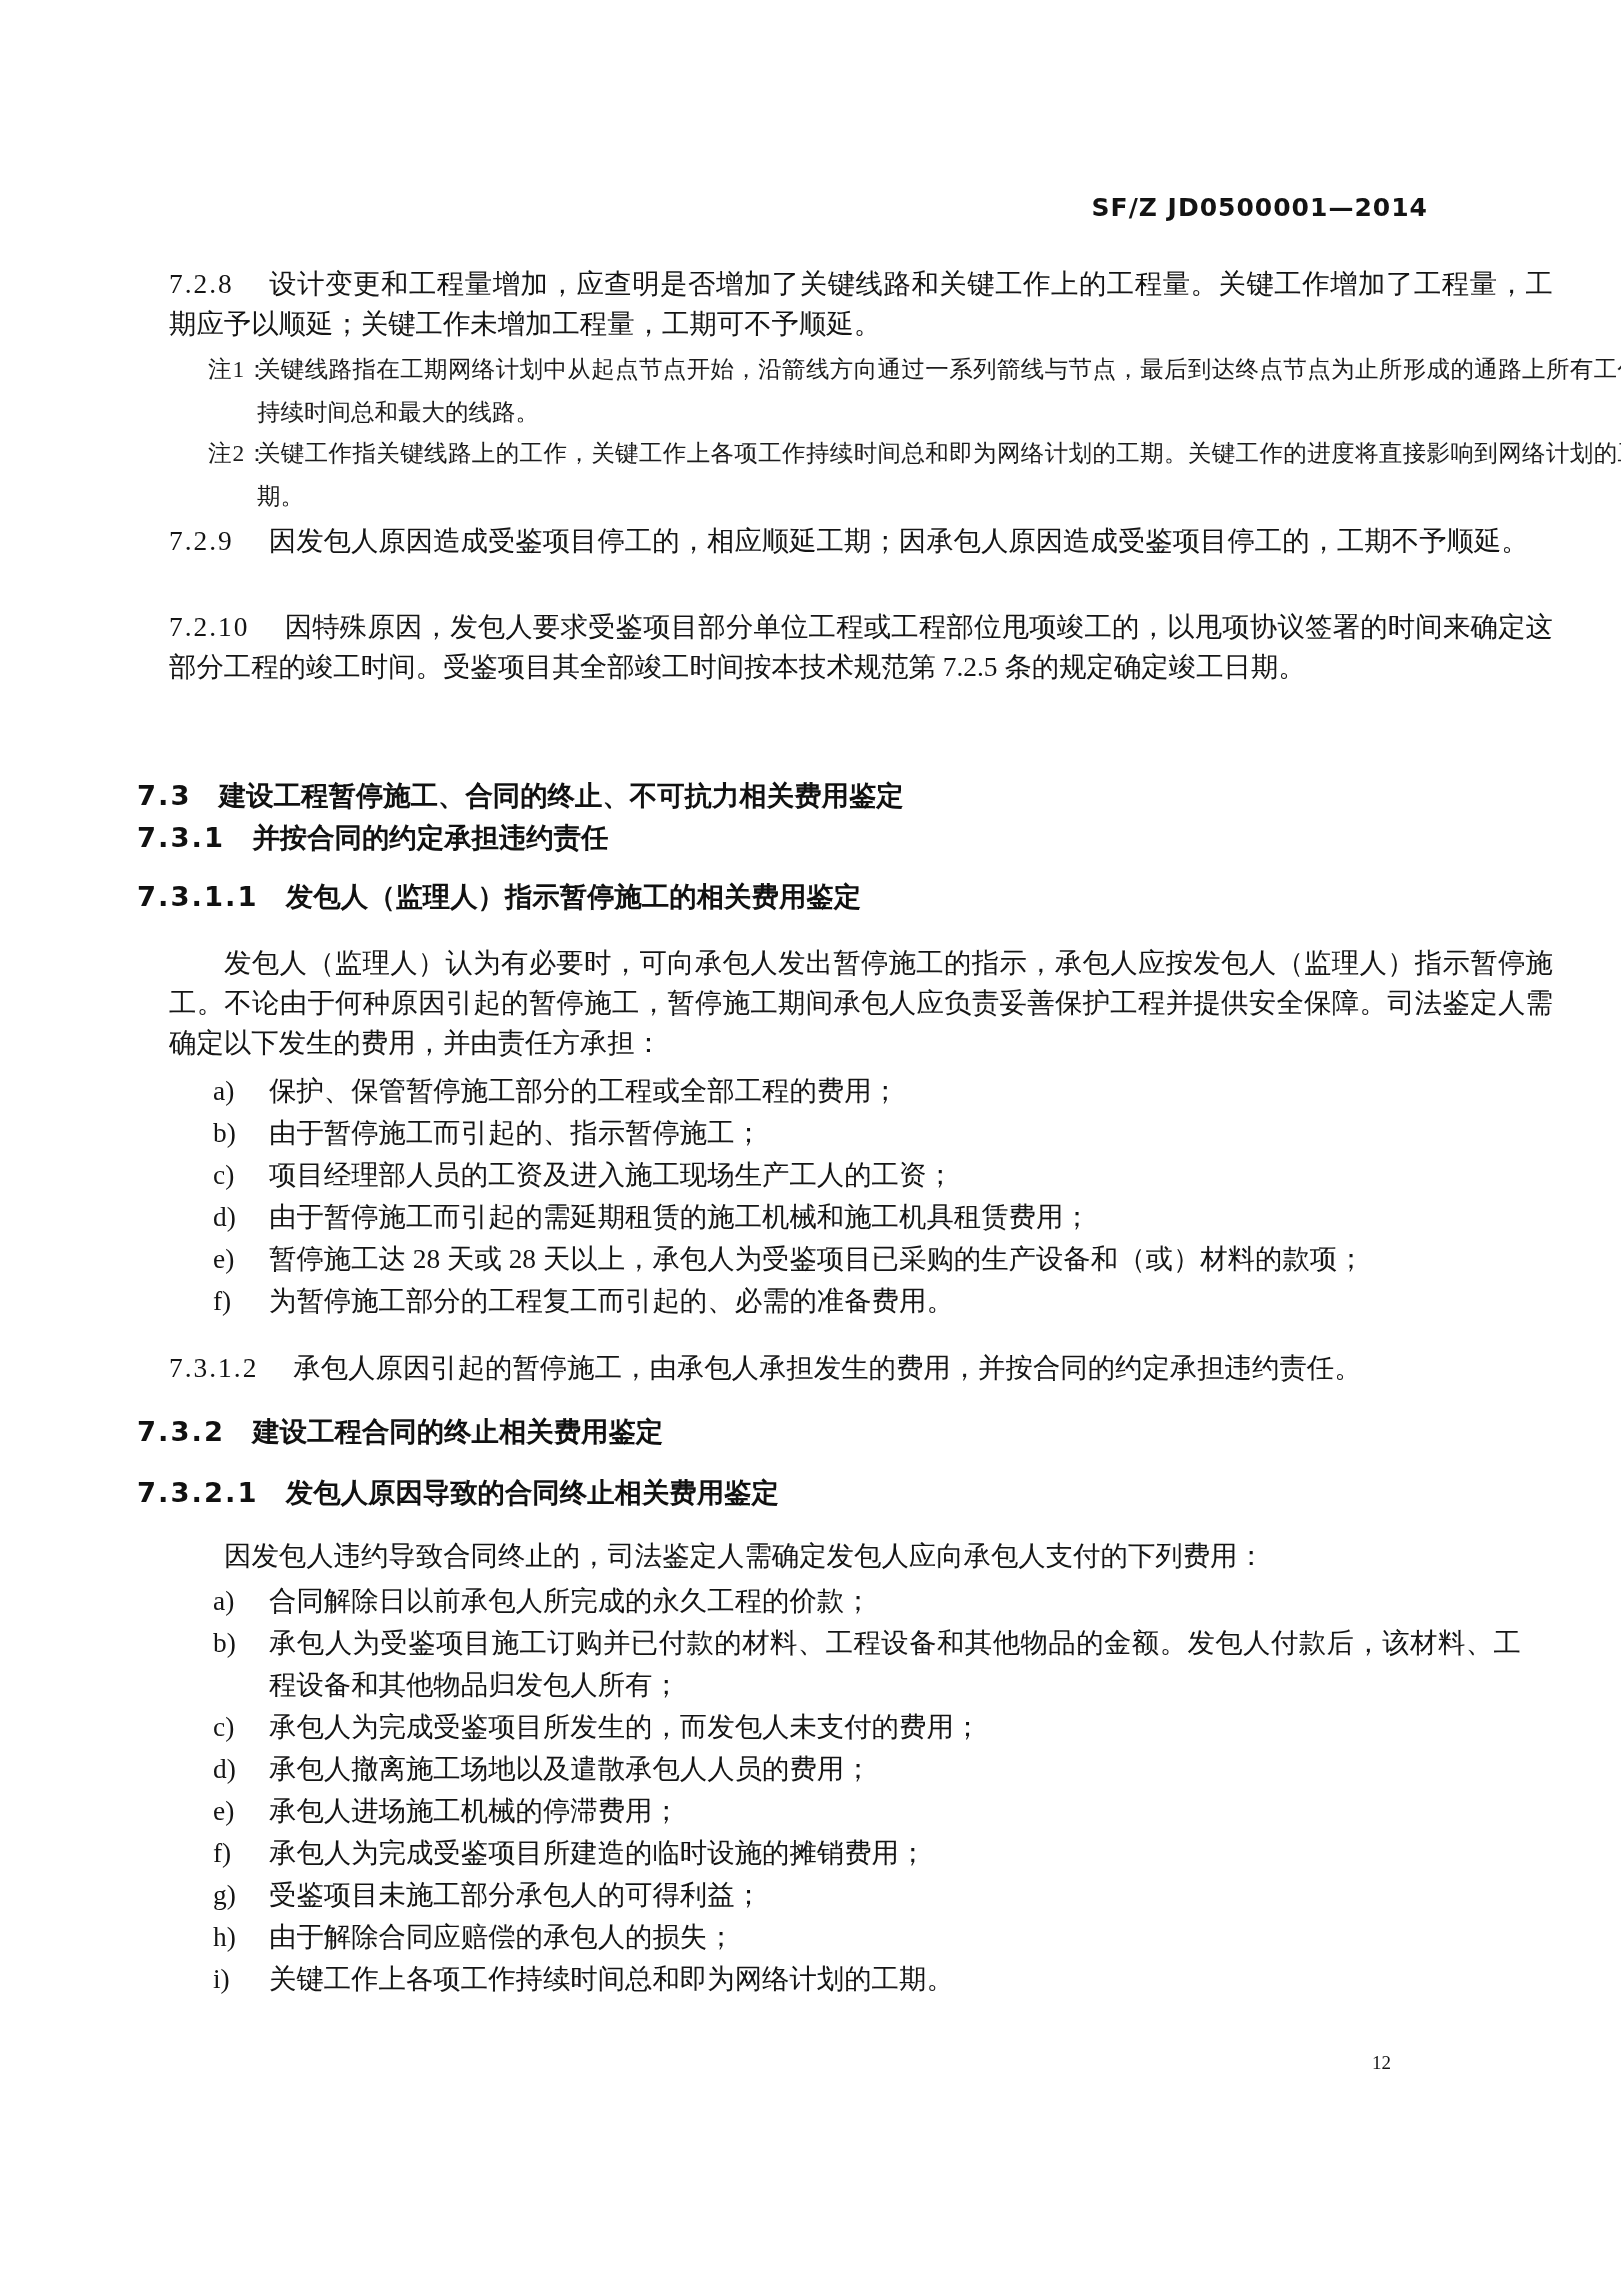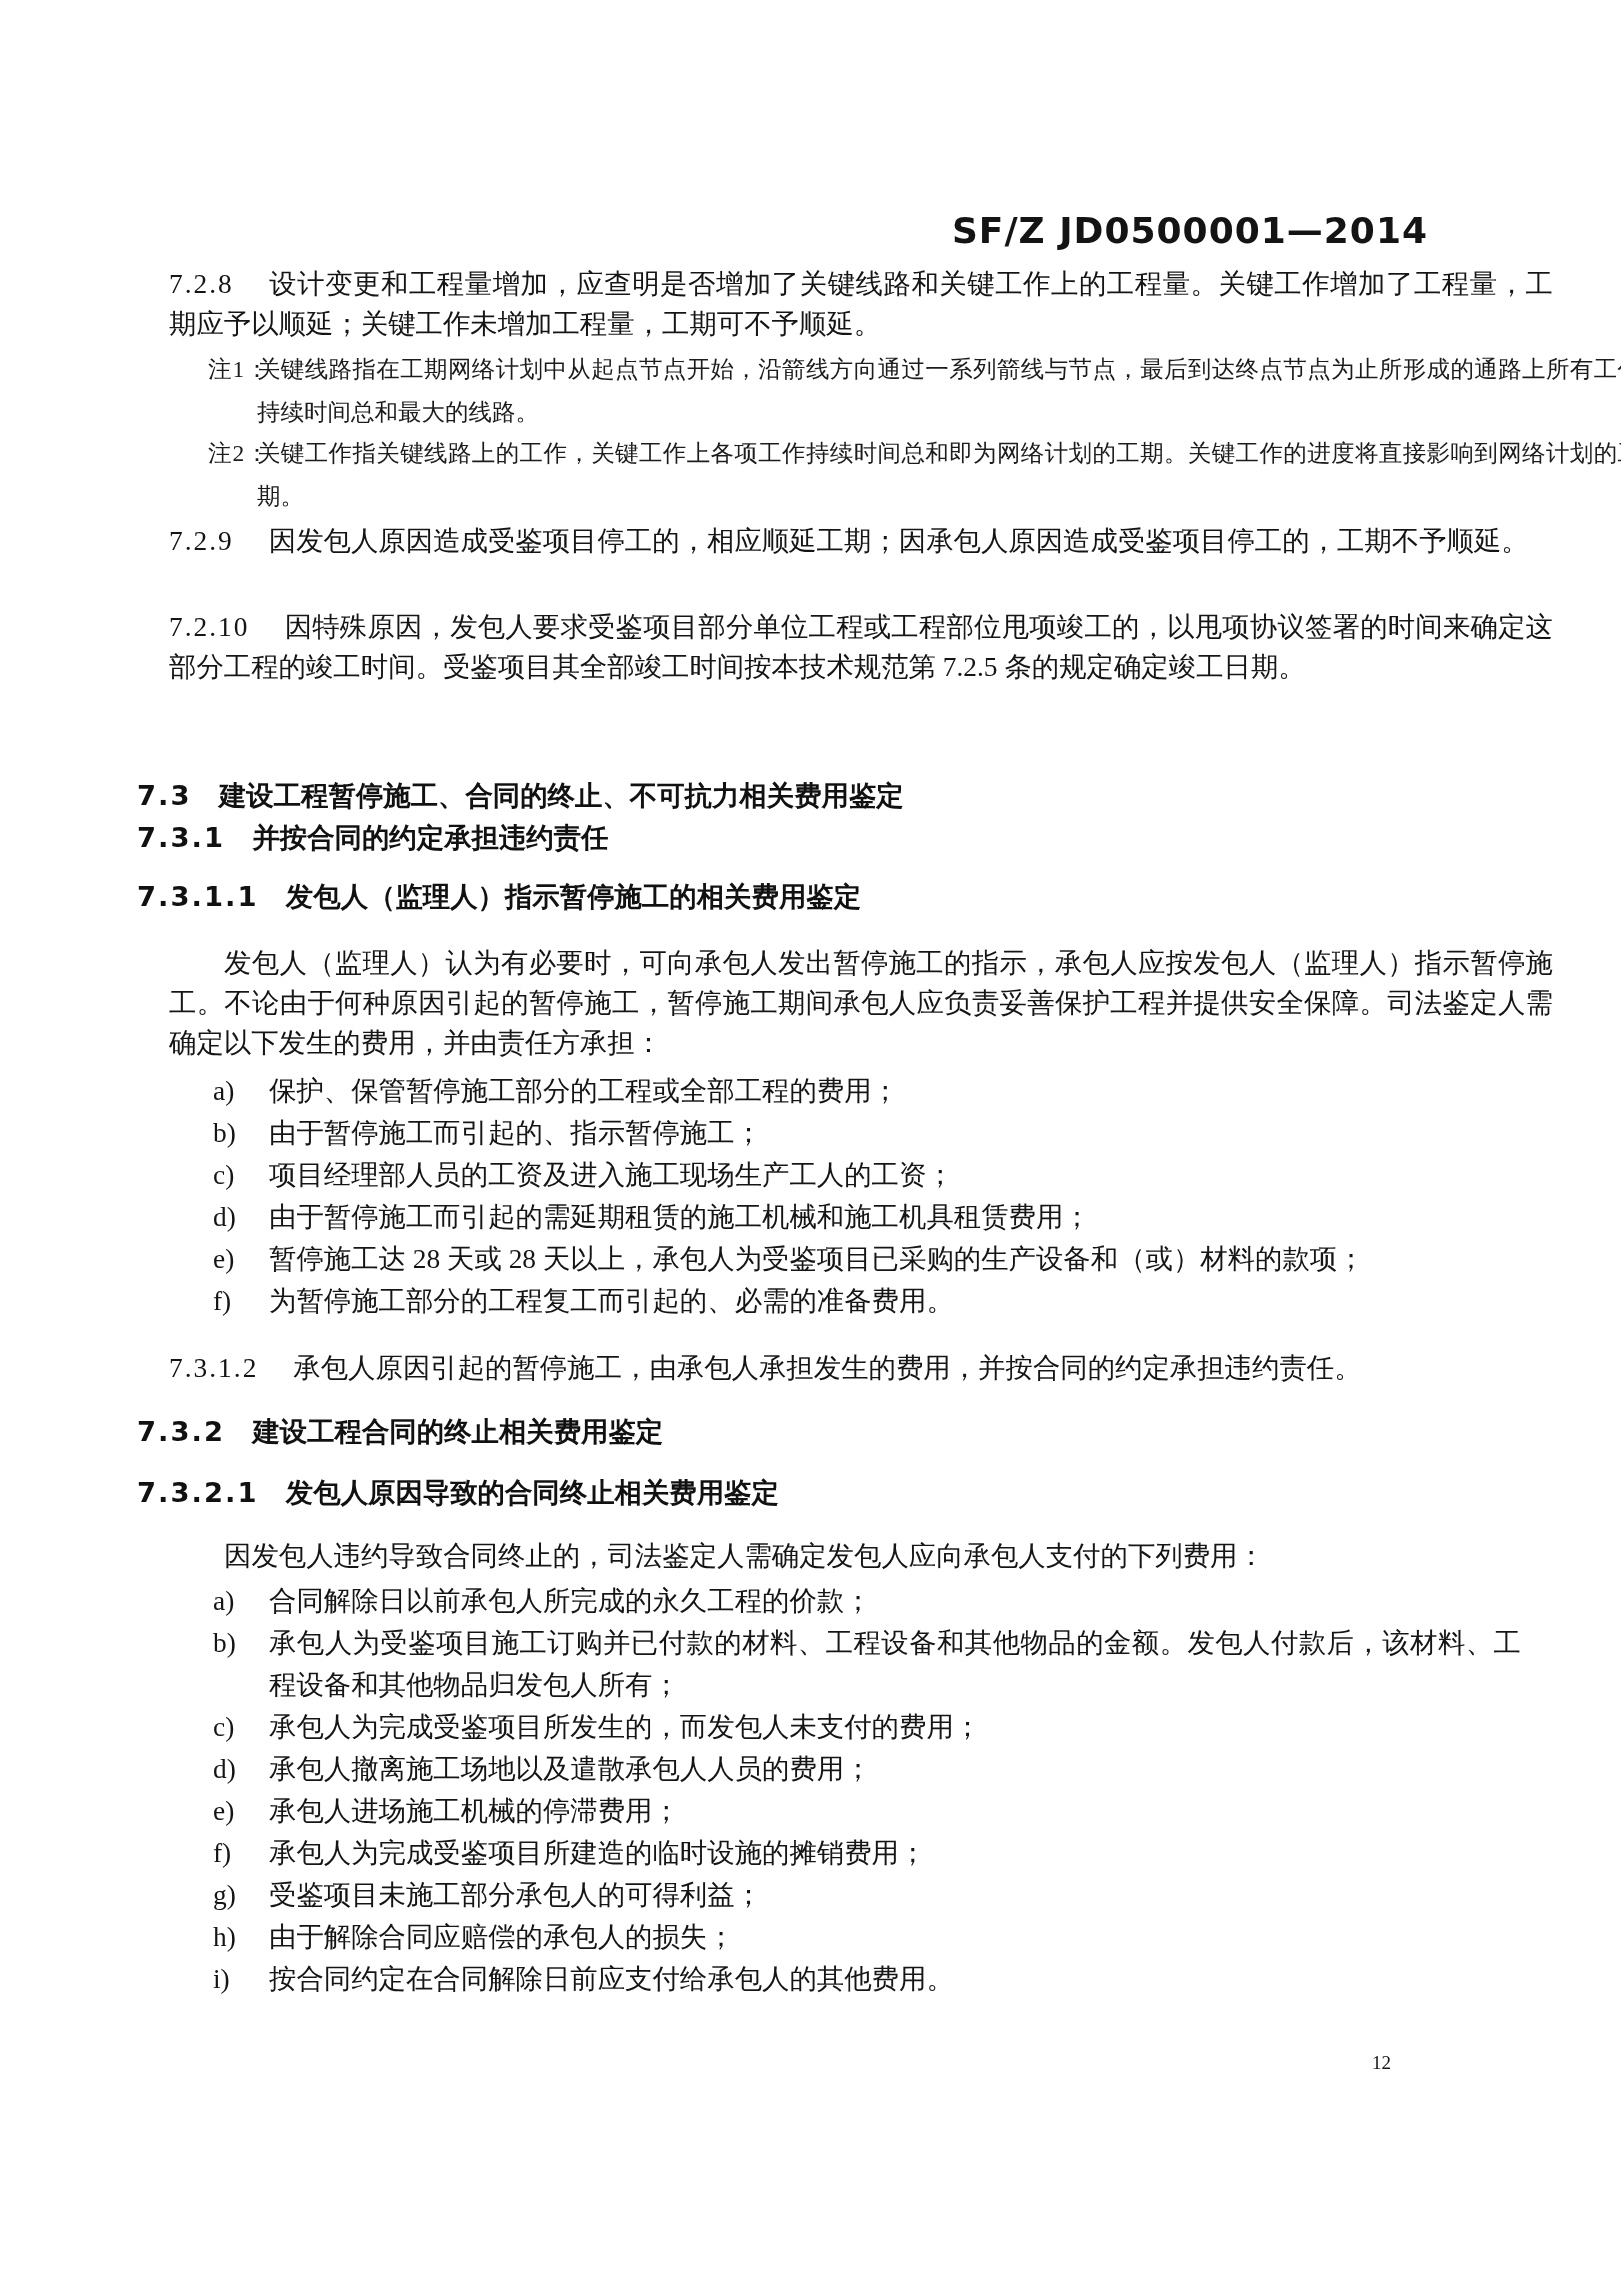--- a/index.html
+++ b/index.html
@@ -11,25 +11,24 @@
     color: #111111;
     font-family: "Liberation Serif", "DejaVu Serif", serif;
     overflow: hidden;
   }
   .doc-header {
     position: absolute;
     top: 193px;
     right: 193px;
     font-family: "DejaVu Sans", "Liberation Sans", sans-serif;
     font-weight: 600;
-    font-size: 36px;
+    font-size: 25px;
     letter-spacing: 1px;
     color: #141414;
     white-space: nowrap;
-    margin-top: 17px;
   }
   .content {
     position: absolute;
     left: 137px;
     top: 0;
     width: 1384px;
     height: 100%;
   }
   .blk {
     position: absolute;
@@ -153,21 +152,21 @@
         <div class="li"><span class="li-label">d)</span><span>承包人撤离施工场地以及遣散承包人人员的费用；</span></div>
 
         <div class="li"><span class="li-label">e)</span><span>承包人进场施工机械的停滞费用；</span></div>
 
         <div class="li"><span class="li-label">f)</span><span>承包人为完成受鉴项目所建造的临时设施的摊销费用；</span></div>
 
         <div class="li"><span class="li-label">g)</span><span>受鉴项目未施工部分承包人的可得利益；</span></div>
 
         <div class="li"><span class="li-label">h)</span><span>由于解除合同应赔偿的承包人的损失；</span></div>
 
-        <div class="li"><span class="li-label">i)</span><span>按合同约定在合同解除日前应支付给承包人的其他费用。</span></div>
+        <div class="li"><span class="li-label">i)</span><span>关键工作上各项工作持续时间总和即为网络计划的工期。</span></div>
       </div>
 
   </div>
 
   <div class="page-number">12</div>
 
 </div>
 
 
 </body></html>

